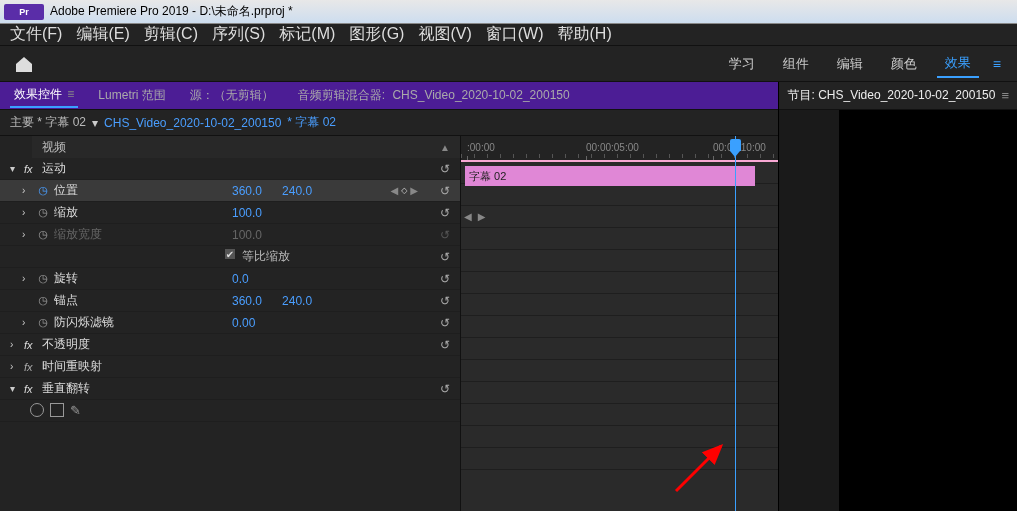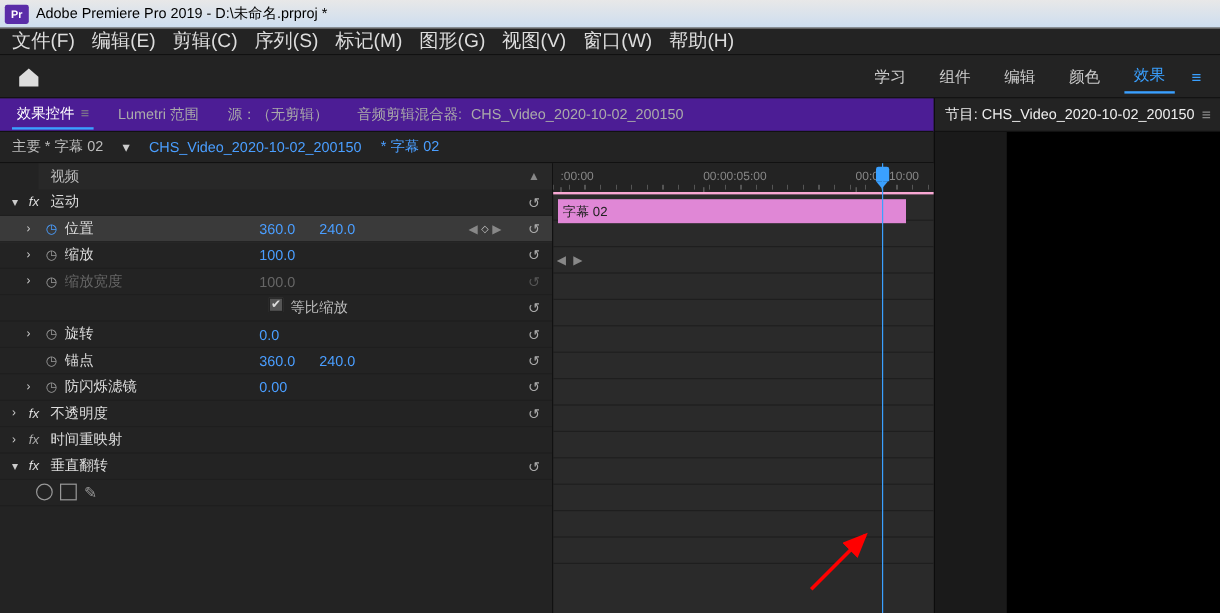--- a/index.html
+++ b/index.html
@@ -1,19 +1,19 @@
 <!DOCTYPE html>
 <html><head>
 <meta charset="utf-8">
 <style>
 * { margin: 0; padding: 0; box-sizing: border-box; font-family: "Microsoft YaHei", "SimSun", sans-serif; }
 body { background: #1e1e1e; color: #bbb; font-size: 12px; width: 1017px; height: 511px; overflow: hidden; }
 
 .titlebar { background: linear-gradient(to bottom, #e8e8e8, #cdddef); height: 24px; display: flex; align-items: center; padding: 0 4px; color: #000; border-bottom: 1px solid #888; }
-.titlebar .app-icon { width: 20px; height: 16px; background: #5a2da8; color: #fff; font-size: 9px; display: flex; align-items: center; justify-content: center; border-radius: 2px; margin-right: 6px; font-weight: bold; }
+.titlebar .app-icon { width: 40px; height: 16px; background: #5a2da8; color: #fff; font-size: 9px; display: flex; align-items: center; justify-content: center; border-radius: 2px; margin-right: 6px; font-weight: bold; }
 .titlebar .title-text { font-size: 12px; }
 
 .menubar { background: #232323; height: 22px; display: flex; align-items: center; padding: 0 4px; gap: 2px; border-bottom: 1px solid #111; }
 .menubar .menu-item { padding: 2px 6px; color: #ddd; font-size: 16px; cursor: pointer; }
 
 .toolbar { background: #232323; height: 36px; display: flex; align-items: center; padding: 0 10px; justify-content: space-between; border-bottom: 1px solid #111; }
 .toolbar .home-icon { width: 28px; height: 28px; display: flex; align-items: center; justify-content: center; cursor: pointer; }
 .workspace-tabs { display: flex; gap: 12px; align-items: center; margin-right: 4px; }
 .workspace-tab { color: #ccc; padding: 4px 8px; cursor: pointer; font-size: 13px; }
 .workspace-tab.active { color: #3aa0ff; border-bottom: 2px solid #3aa0ff; }
@@ -21,40 +21,40 @@
 
 .main-area { display: flex; height: calc(511px - 24px - 22px - 36px); }
 
 .left-panel { width: 780px; display: flex; flex-direction: column; border-right: 1px solid #000; }
 .panel-tabbar { background: #4c1d95; height: 28px; display: flex; align-items: center; padding: 0 10px; gap: 16px; border-bottom: 1px solid #111; }
 .panel-tab { padding: 3px 4px; color: #aaa; font-size: 12px; cursor: pointer; white-space: nowrap; }
 .panel-tab.active { color: #fff; border-bottom: 2px solid #3aa0ff; }
 .panel-tab .menu-eq { color: #888; margin-left: 2px; }
 .panel-tab .mixer-name { margin-left: 4px; }
 
-.clip-header { background: #232323; height: 26px; display: flex; align-items: center; padding: 0 10px; gap: 16px; border-bottom: 1px solid #111; font-size: 12px; }
+.clip-header { background: #232323; height: 26px; display: flex; align-items: center; padding: 0 10px; gap: 6px; border-bottom: 1px solid #111; font-size: 12px; }
 .clip-header .chev { color: #ccc; cursor: pointer; }
 .clip-header .link { color: #4a9eff; cursor: pointer; }
 
 .effects-body { flex: 1; display: flex; background: #232323; }
 .props-col { width: 460px; display: flex; flex-direction: column; overflow: hidden; }
 .section-header { display: flex; align-items: center; justify-content: space-between; padding: 3px 10px; background: #282828; height: 22px; margin-left: 32px; }
 .section-header .hdr-left { display: flex; align-items: center; gap: 4px; }
 .section-header .carets { color: #888; font-size: 10px; }
 
 .prop-row { display: flex; align-items: center; height: 22px; padding: 0 10px; gap: 4px; border-bottom: 1px solid #1e1e1e; }
 .prop-row.highlighted { background: #3a3a3a; }
 .prop-row .disc { color: #ccc; font-size: 10px; cursor: pointer; min-width: 10px; }
 .prop-row .fx-icon { font-style: italic; color: #aaa; font-size: 11px; width: 14px; }
 .prop-row .fx-icon.on { color: #ddd; }
 .prop-row .stopwatch { font-size: 11px; cursor: pointer; width: 14px; text-align: center; }
 .prop-row .stopwatch.on { color: #4a9eff; }
 .prop-row .stopwatch.off { color: #999; }
 .prop-row .prop-name { flex: 0 0 auto; color: #ddd; }
-.prop-row .val-area { position: absolute; left: 216px; display: flex; gap: 20px; }
+.prop-row .val-area { position: absolute; left: 232px; display: flex; gap: 20px; }
 .prop-row { position: relative; }
 .prop-row .val { color: #4a9eff; cursor: ew-resize; font-size: 12px; }
 .prop-row .val.dim { color: #666; }
 .prop-row .kf-nav { position: absolute; right: 42px; display: flex; gap: 3px; color: #888; font-size: 10px; align-items: center; }
 .prop-row .kf-nav .diamond { color: #ccc; font-size: 8px; }
 .prop-row .reset-row { position: absolute; right: 10px; color: #aaa; font-size: 12px; cursor: pointer; }
 .prop-row .cbox { width: 12px; height: 12px; background: #555; border: 1px solid #222; display: inline-flex; align-items: center; justify-content: center; color: #ddd; font-size: 10px; cursor: pointer; }
 .prop-row .indent1 { margin-left: 12px; }
 .prop-row .tool-icons { display: flex; gap: 6px; margin-left: 20px; }
 .tool-icons .shape { width: 14px; height: 14px; border: 1px solid #999; cursor: pointer; }

